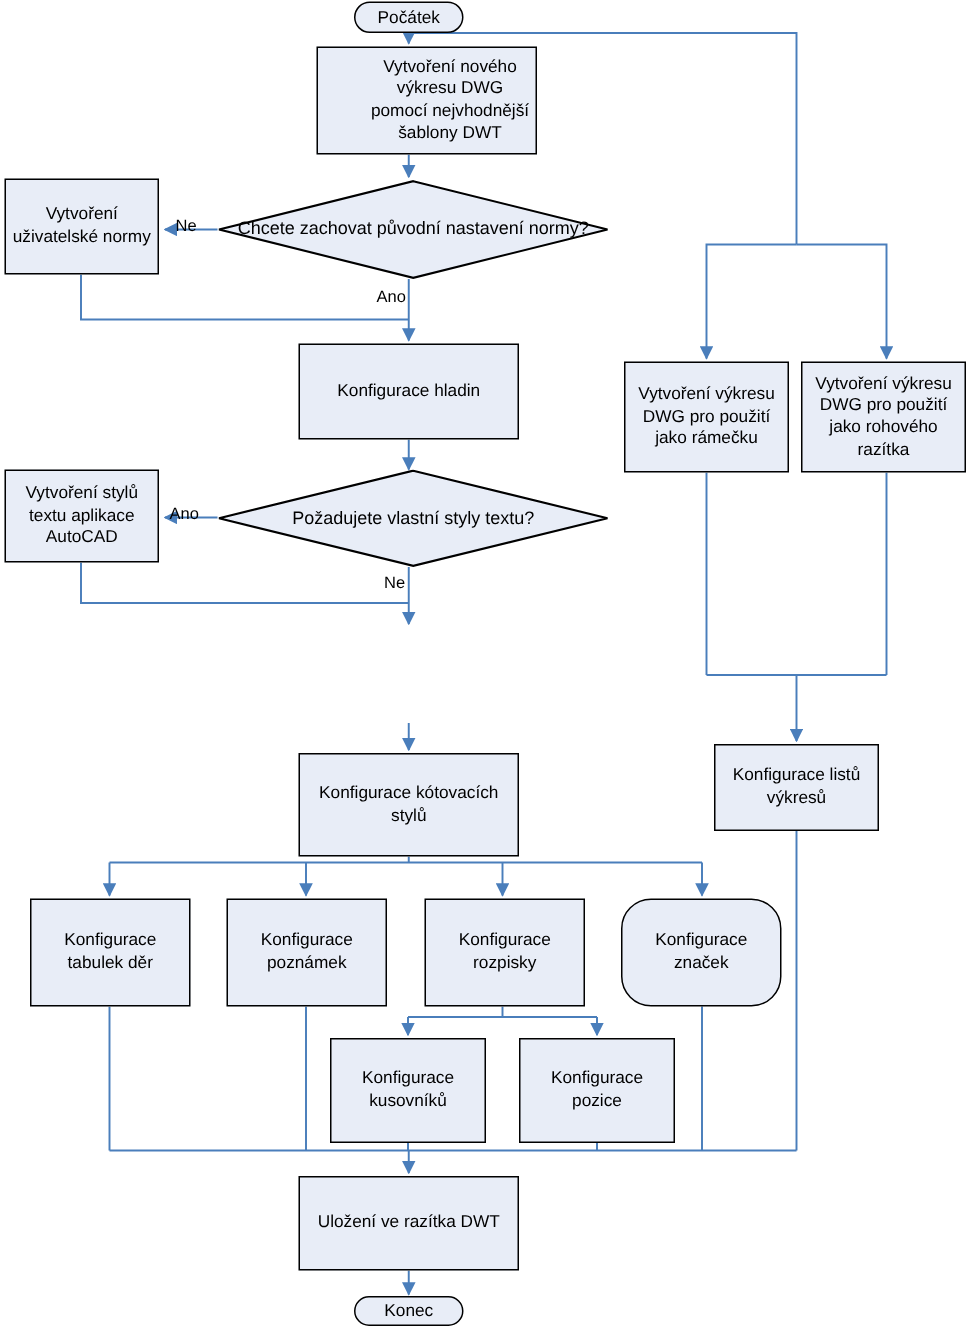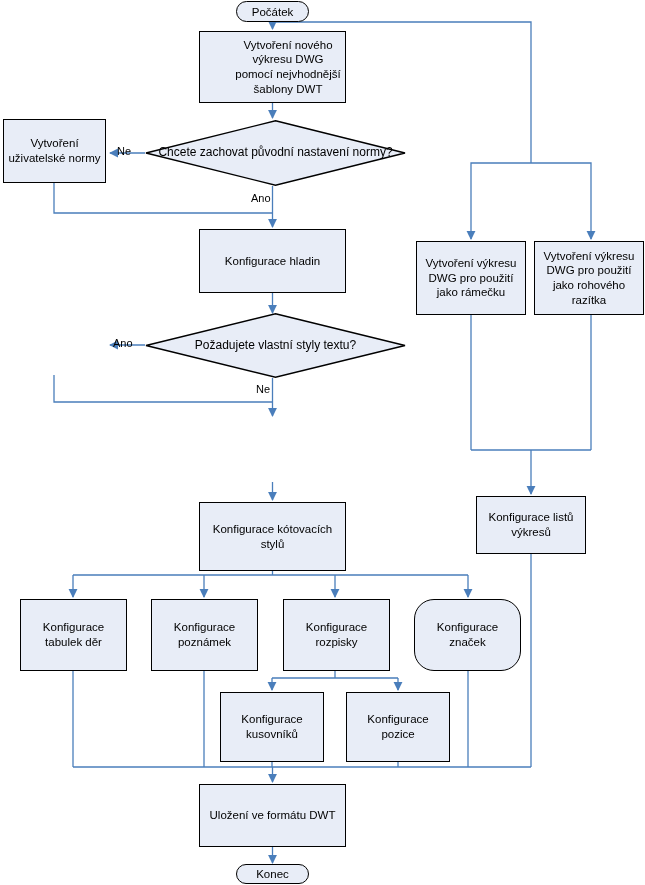--- a/index.html
+++ b/index.html
@@ -145,21 +145,21 @@
       <path d="M 531 450 L 531 494" marker-end="url(#arr)"></path>
 
       <path d="M 272.5 847 L 272.5 863" marker-end="url(#arr)"></path>
     </g>
   </svg>
 
   <div class="node terminator" style="left:236px; top:1px; width:73px; height:21px;">
     <span>Počátek</span>
   </div>
 
-  <div class="node process" style="left:199px; top:31px; width:147px; height:72px;padding-left:35px;">
+  <div class="node process" style="left:211px; top:31px; width:147px; height:72px;padding-left:35px;">
     <span>Vytvoření nového výkresu DWG pomocí nejvhodnější šablony DWT</span>
   </div>
 
   <div class="decision-wrap" style="left:145px; top:120px; width:261px; height:66px;">
     <svg width="261" height="66" viewBox="0 0 261 66" xmlns="http://www.w3.org/2000/svg">
       <polygon points="130.5,0.8 260,33 130.5,65.2 1,33" fill="#e8edf7" stroke="#000000" stroke-width="1.4"></polygon>
     </svg>
     <div class="decision-label">Chcete zachovat původní nastavení normy?</div>
   </div>
 
@@ -171,20 +171,23 @@
     <span>Konfigurace hladin</span>
   </div>
 
   <div class="decision-wrap" style="left:145px; top:313px; width:261px; height:65px;">
     <svg width="261" height="65" viewBox="0 0 261 65" xmlns="http://www.w3.org/2000/svg">
       <polygon points="130.5,0.8 260,32.5 130.5,64.2 1,32.5" fill="#e8edf7" stroke="#000000" stroke-width="1.4"></polygon>
     </svg>
     <div class="decision-label">Požadujete vlastní styly textu?</div>
   </div>
 
+  <div class="node process" style="left:3px; top:313px; width:103px; height:62px;">
+    <span>Vytvoření stylů textu aplikace AutoCAD</span>
+  </div>
 
 
   <div class="node process" style="left:199px; top:502px; width:147px; height:69px;">
     <span>Konfigurace kótovacích stylů</span>
   </div>
 
   <div class="node process" style="left:20px; top:599px; width:107px; height:72px;">
     <span>Konfigurace tabulek děr</span>
   </div>
 
@@ -214,21 +217,21 @@
 
   <div class="node process" style="left:534px; top:241px; width:110px; height:74px;">
     <span>Vytvoření výkresu DWG pro použití jako rohového razítka</span>
   </div>
 
   <div class="node process" style="left:476px; top:496px; width:110px; height:58px;">
     <span>Konfigurace listů výkresů</span>
   </div>
 
   <div class="node process" style="left:199px; top:784px; width:147px; height:63px;">
-    <span>Uložení ve formátu DWT</span>
+    <span>Uložení ve razítka DWT</span>
   </div>
 
   <div class="node terminator" style="left:236px; top:864px; width:73px; height:20px;">
     <span>Konec</span>
   </div>
 
   <div class="edge-label" style="left:117px; top:145px;">
     <span>Ne</span>
   </div>
 

